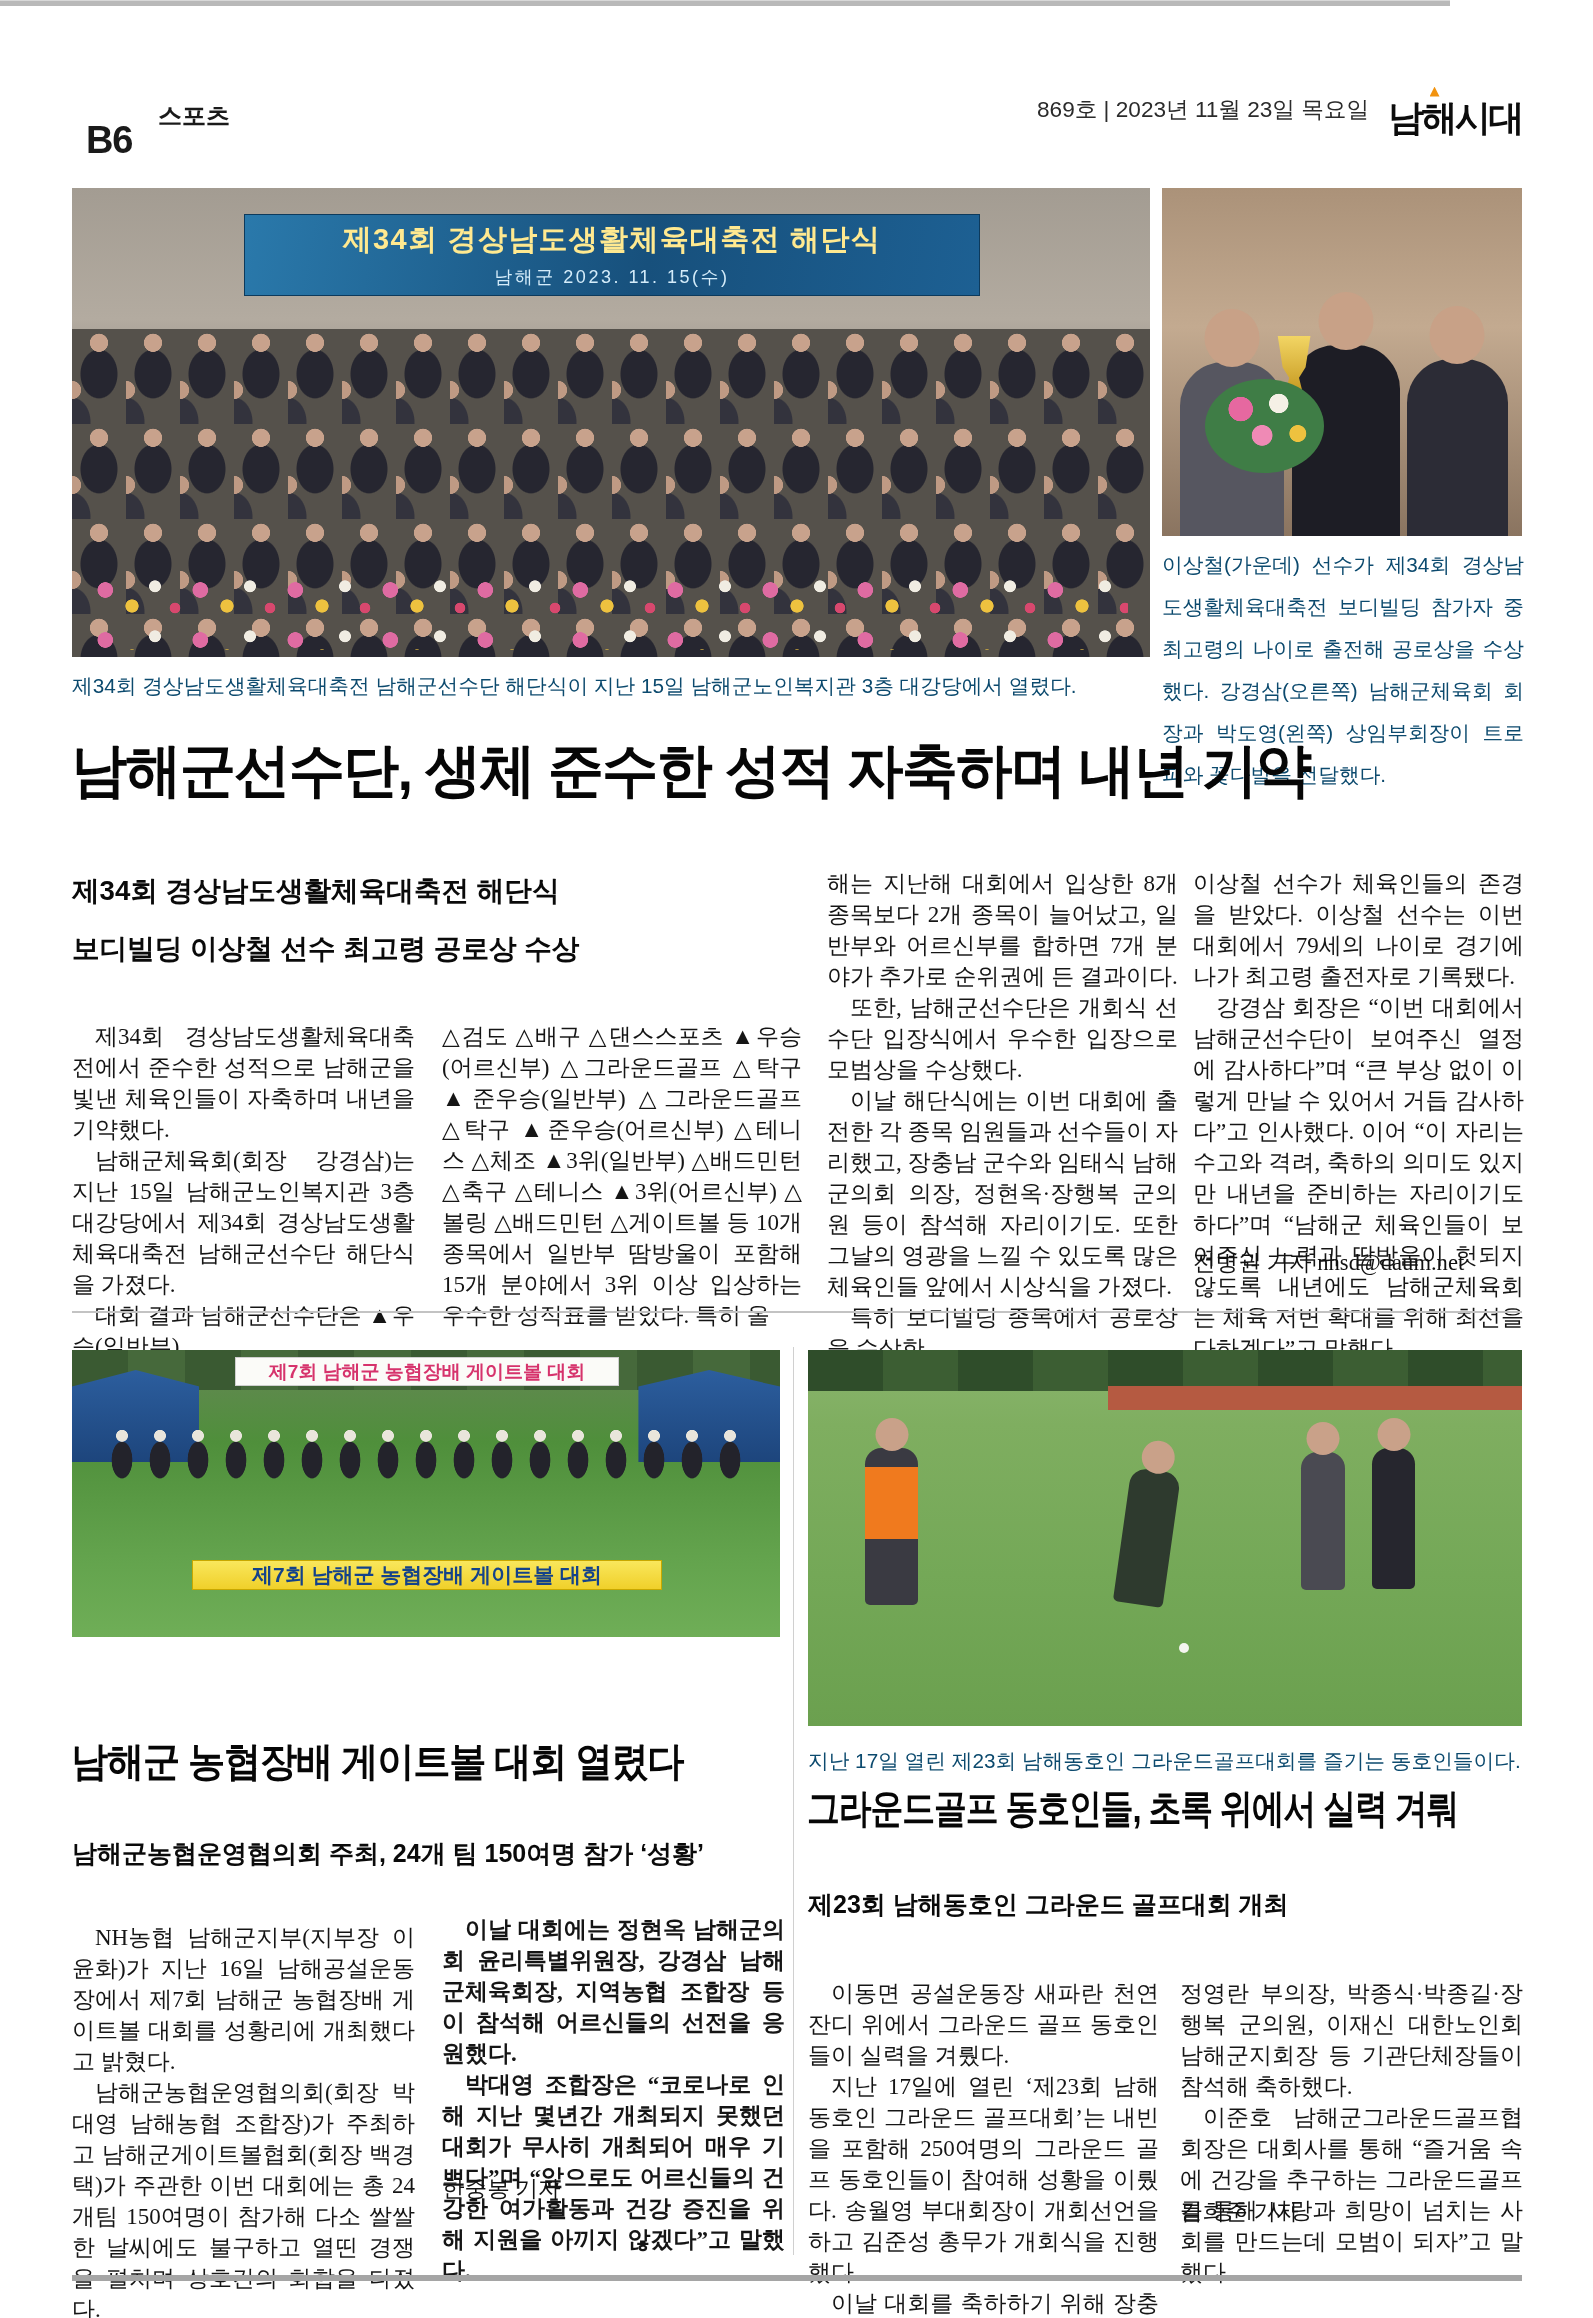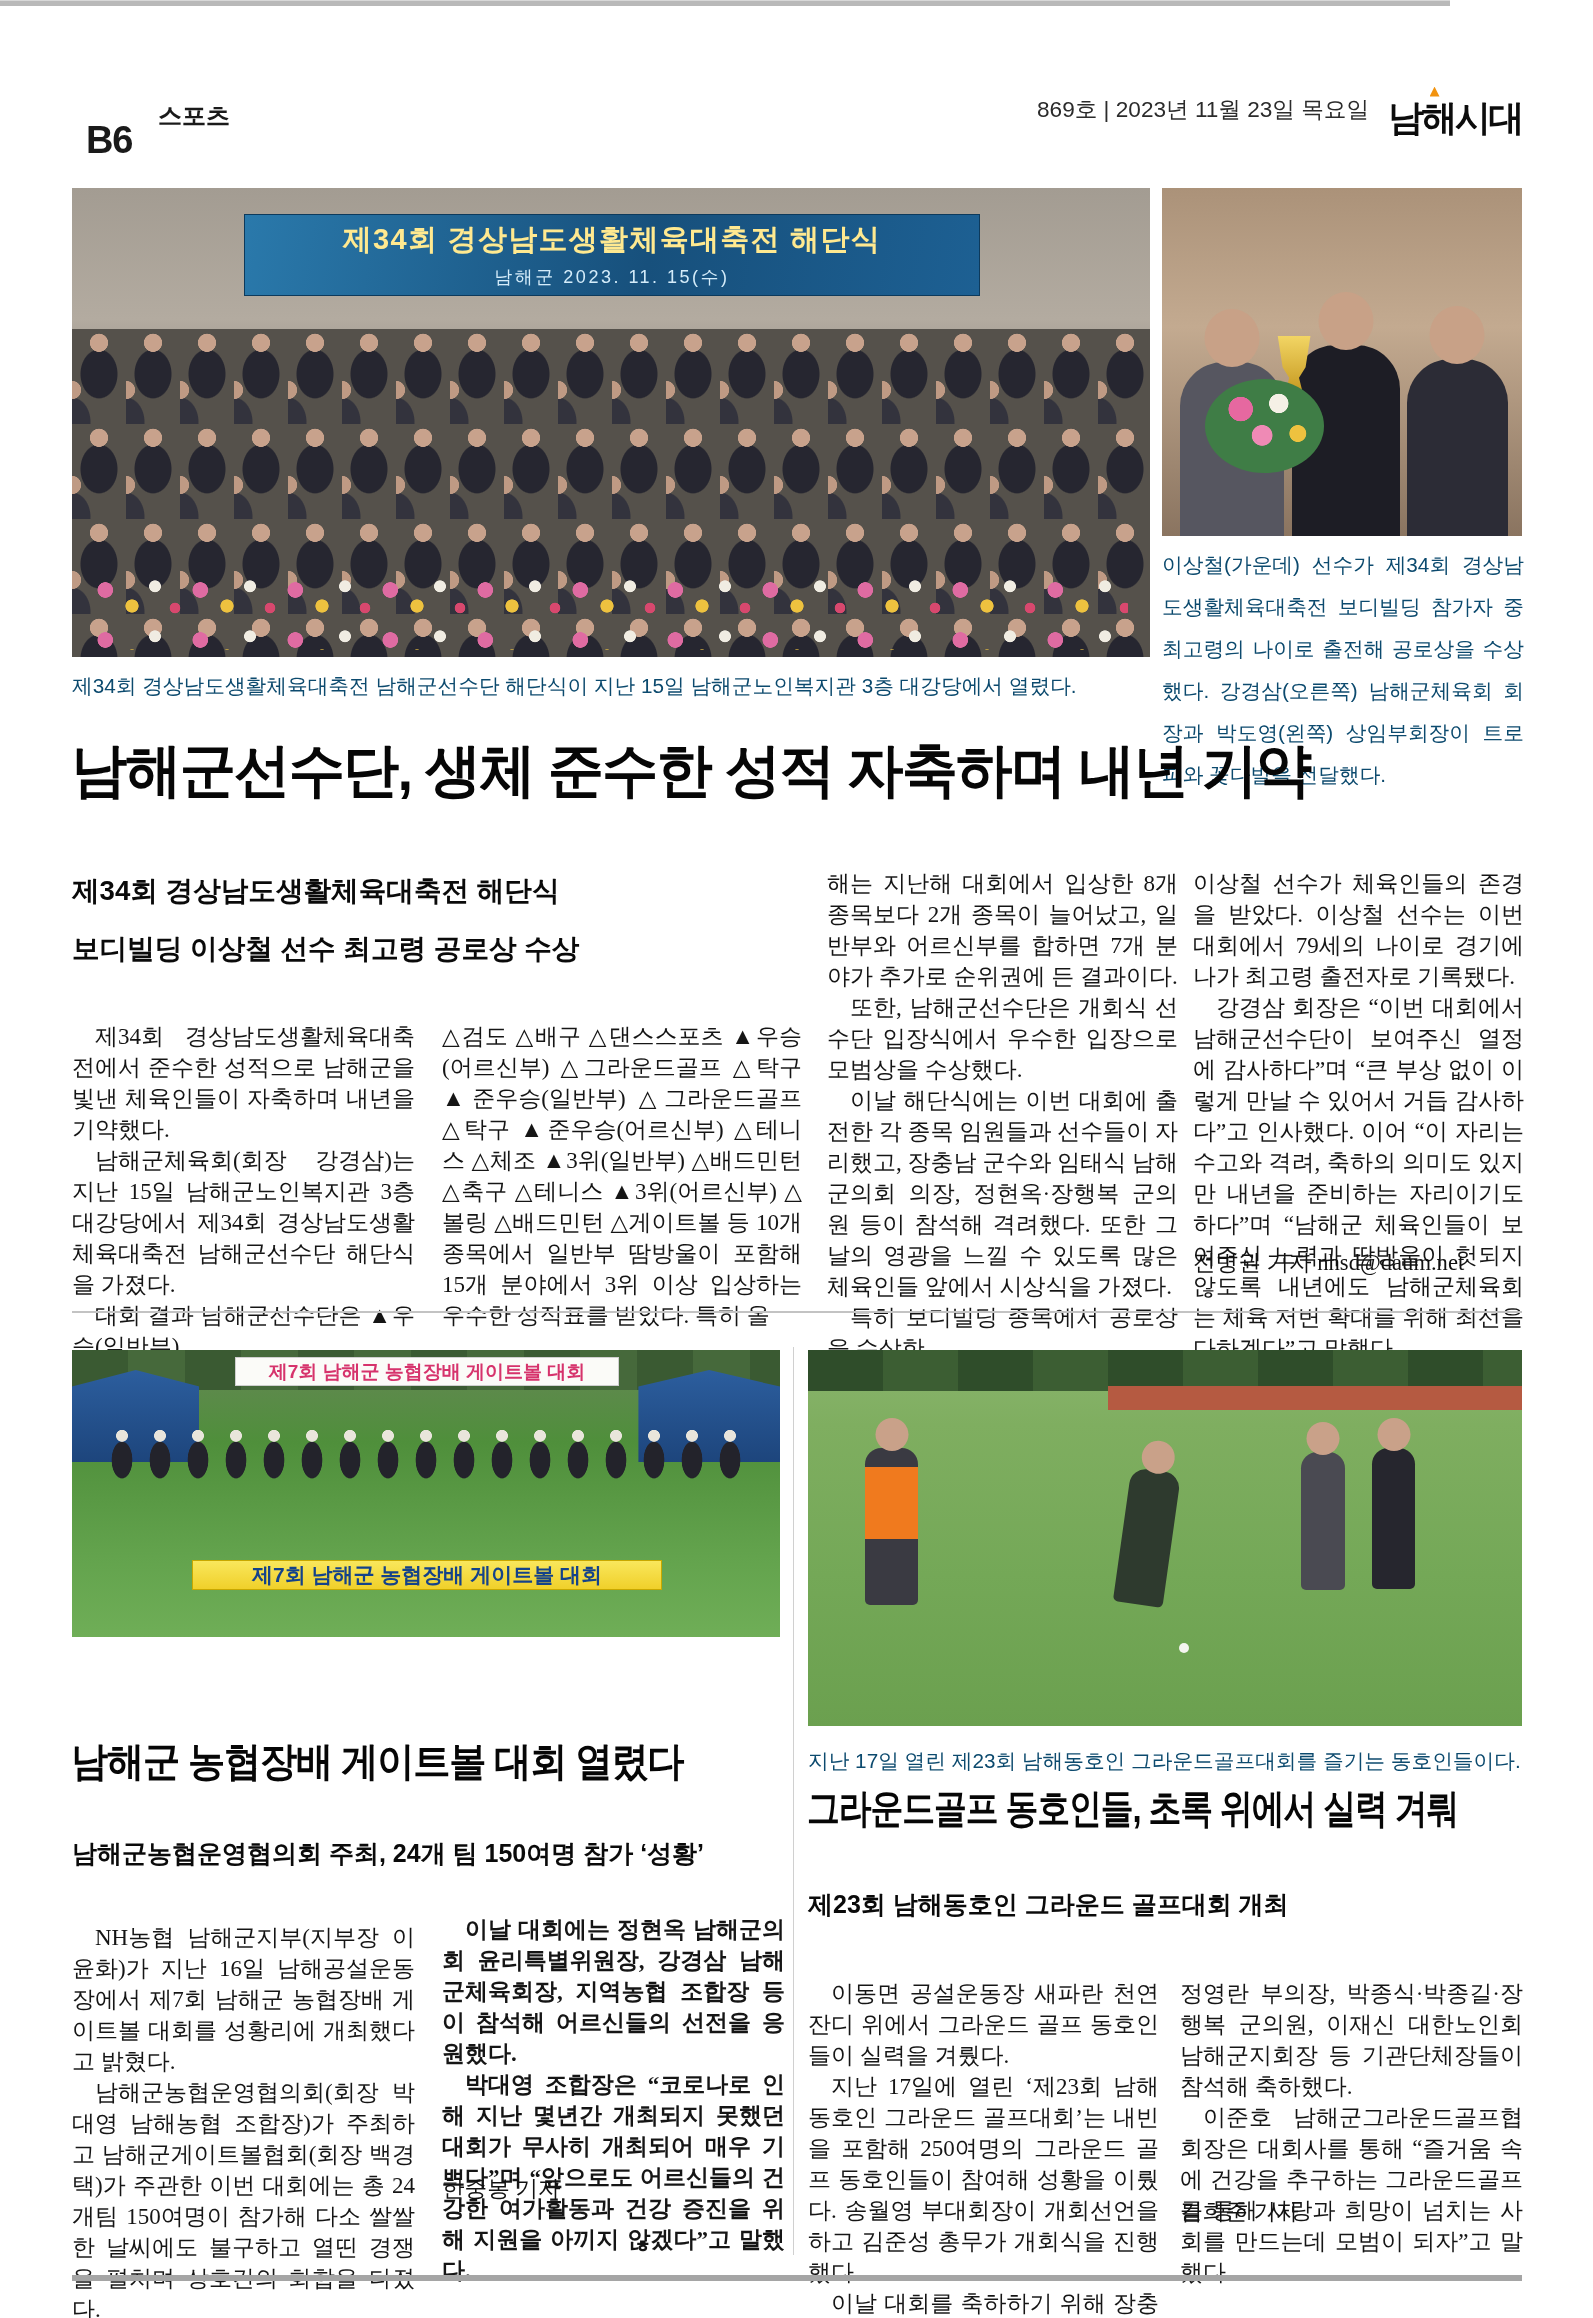--- a/index.html
+++ b/index.html
@@ -179,21 +179,21 @@
 <div class="abs headline1">남해군선수단, 생체 준수한 성적 자축하며 내년 기약</div>
 <div class="abs subhead sh1a">제34회 경상남도생활체육대축전 해단식</div>
 <div class="abs subhead sh1b">보디빌딩 이상철 선수 최고령 공로상 수상</div>
 
 <div class="abs bodycol a1c1"> 제34회 경상남도생활체육대축전에서 준수한 성적으로 남해군을 빛낸 체육인들이 자축하며 내년을 기약했다.
  남해군체육회(회장 강경삼)는 지난 15일 남해군노인복지관 3층 대강당에서 제34회 경상남도생활체육대축전 남해군선수단 해단식을 가졌다.
  대회 결과 남해군선수단은 ▲우승(일반부)</div>
 <div class="abs bodycol a1c2">△검도 △배구 △댄스스포츠 ▲우승(어르신부) △그라운드골프 △탁구 ▲준우승(일반부) △그라운드골프 △탁구 ▲준우승(어르신부) △테니스 △체조 ▲3위(일반부) △배드민턴 △축구 △테니스 ▲3위(어르신부) △볼링 △배드민턴 △게이트볼 등 10개 종목에서 일반부 땀방울이 포함해 15개 분야에서 3위 이상 입상하는 우수한 성적표를 받았다. 특히 올</div>
 <div class="abs bodycol a1c3">해는 지난해 대회에서 입상한 8개 종목보다 2개 종목이 늘어났고, 일반부와 어르신부를 합하면 7개 분야가 추가로 순위권에 든 결과이다.
  또한, 남해군선수단은 개회식 선수단 입장식에서 우수한 입장으로 모범상을 수상했다.
- 이날 해단식에는 이번 대회에 출전한 각 종목 임원들과 선수들이 자리했고, 장충남 군수와 임태식 남해군의회 의장, 정현옥·장행복 군의원 등이 참석해 격려했다. 또한 그날의 영광을 느낄 수 있도록 많은 체육인들 앞에서 시상식을 가졌다.
+ 이날 해단식에는 이번 대회에 출전한 각 종목 임원들과 선수들이 자리했고, 장충남 군수와 임태식 남해군의회 의장, 정현옥·장행복 군의원 등이 참석해 자리이기도. 또한 그날의 영광을 느낄 수 있도록 많은 체육인들 앞에서 시상식을 가졌다.
  특히 보디빌딩 종목에서 공로상을 수상한</div>
 <div class="abs bodycol a1c4">이상철 선수가 체육인들의 존경을 받았다. 이상철 선수는 이번 대회에서 79세의 나이로 경기에 나가 최고령 출전자로 기록됐다.
  강경삼 회장은 “이번 대회에서 남해군선수단이 보여주신 열정에 감사하다”며 “큰 부상 없이 이렇게 만날 수 있어서 거듭 감사하다”고 인사했다. 이어 “이 자리는 수고와 격려, 축하의 의미도 있지만 내년을 준비하는 자리이기도 하다”며 “남해군 체육인들이 보여주신 노력과 땀방울이 헛되지 않도록 내년에도 남해군체육회는 체육 저변 확대를 위해 최선을 다하겠다”고 말했다.</div>
 <div class="abs byline bl1">전병권 기자 nhsd@daum.net</div>
 
 <div class="rule-mid abs"></div>
 <div class="vdivider abs"></div>
 
 <div class="photo photo-gateball">
   <div class="gb-trees"></div>

